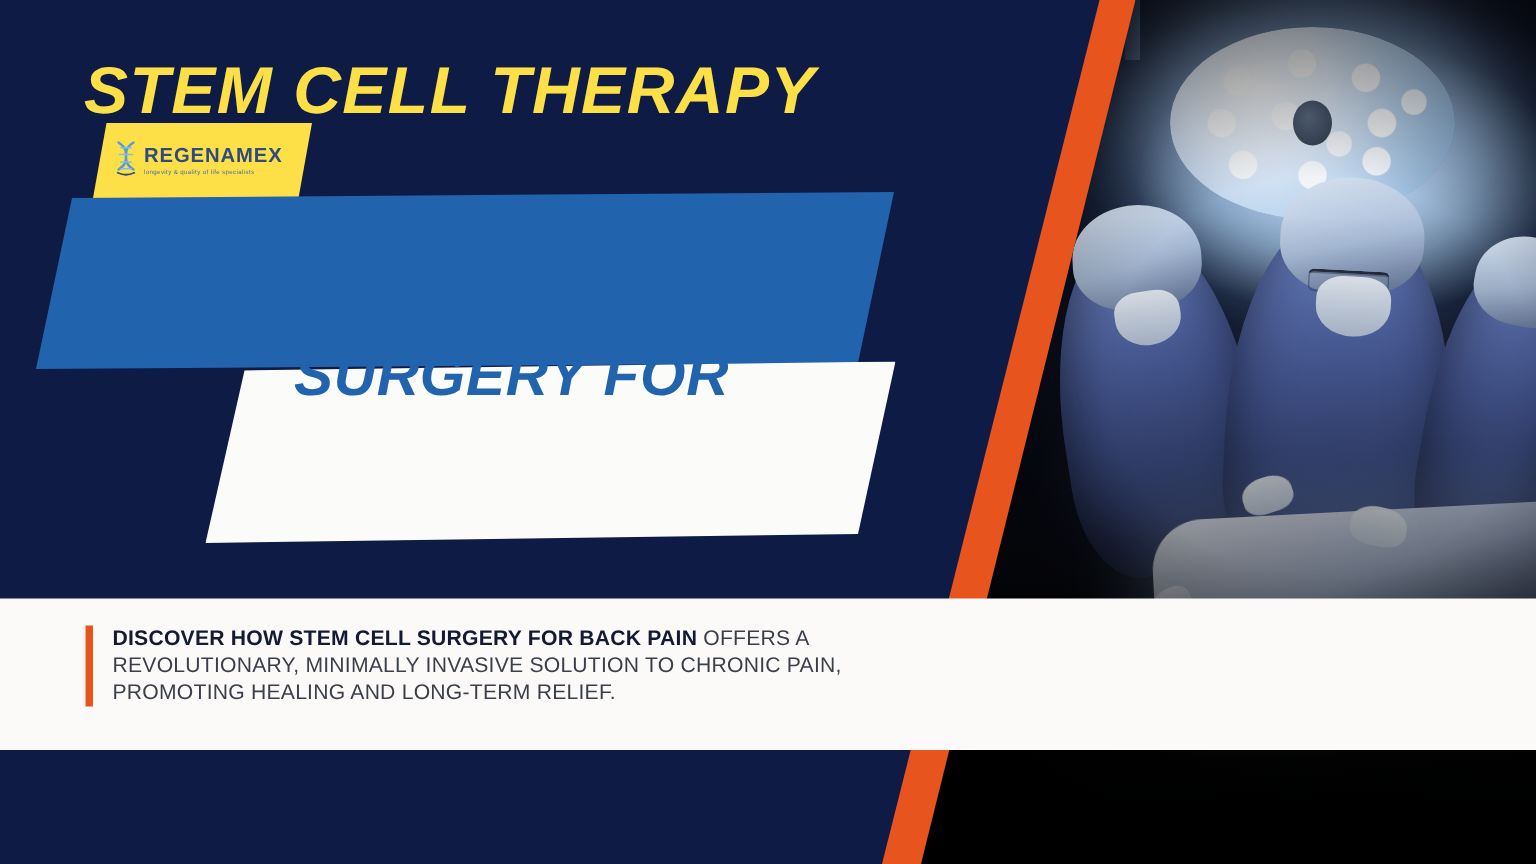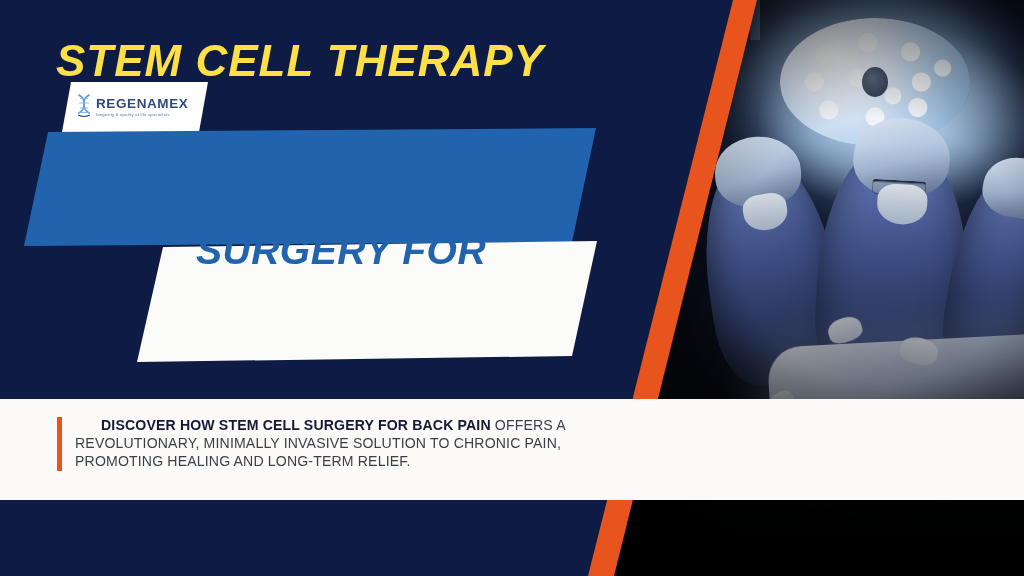--- a/index.html
+++ b/index.html
@@ -231,21 +231,21 @@
     background: #e8541e;
   }
 
   
   .logo-card {
     position: absolute;
     left: 62px;
     top: 82px;
     width: 146px;
     height: 50px;
-    background: #ffffff;
+    background: #fde047;
     clip-path: polygon(9px 0, 146px 0, 137px 50px, 0 50px);
     display: flex;
     align-items: center;
     padding-left: 14px;
     box-sizing: border-box;
   }
   .logo-mark {
     width: 16px;
     height: 26px;
     flex: 0 0 16px;
@@ -349,21 +349,20 @@
   .desc-text {
     font-size: 14.1px;
     line-height: 1.27;
     color: #3a3f4a;
     letter-spacing: 0.15px;
     font-family: "Liberation Sans", sans-serif;
   }
   .desc-text b {
     color: #141a33;
     font-weight: bold;
-    margin-left: 26px;
   }
 </style>
 </head>
 <body>
 
 <div class="stage">
 
   <div class="bg-navy"></div>
 
   <div class="photo-wrap">

